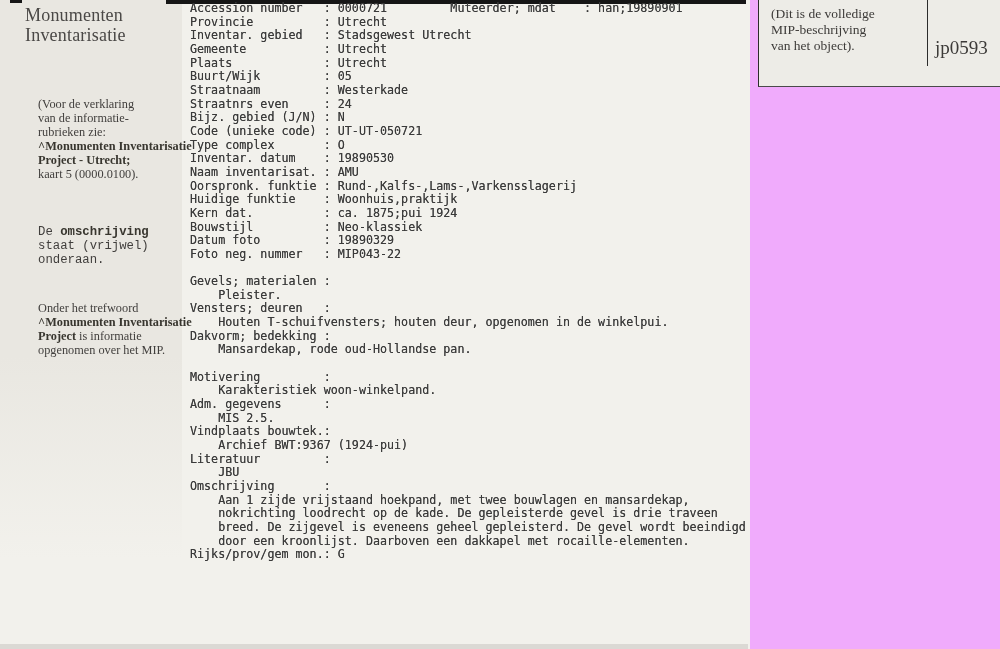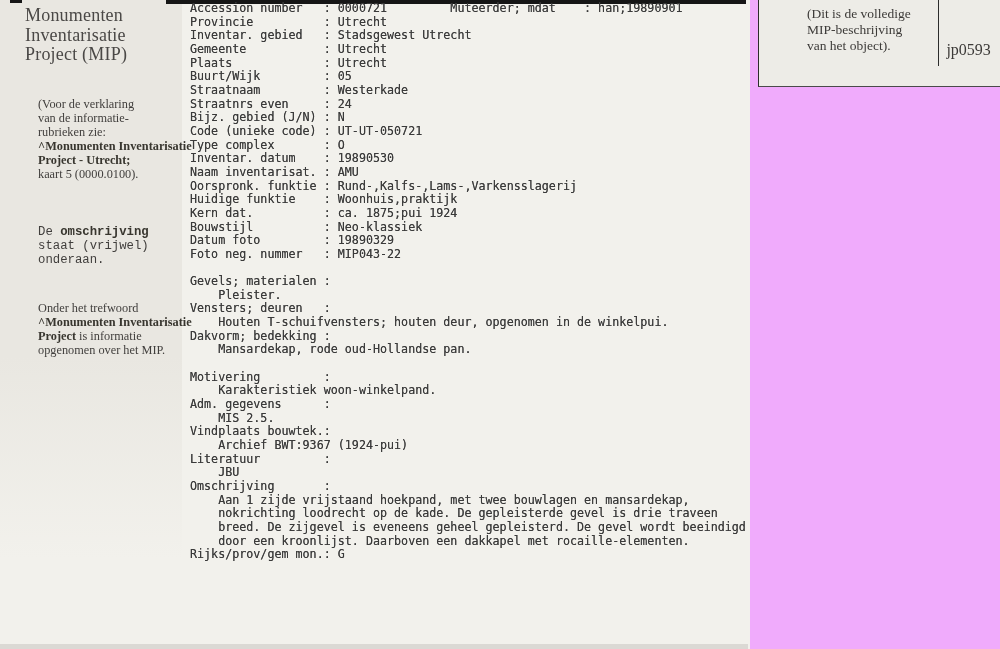--- a/index.html
+++ b/index.html
@@ -72,50 +72,49 @@
   }
   .bron-table .header-row {
     display: flex; height: 18px;
     border-bottom: 2px solid #2c2c2c;
     font-family: "Liberation Sans", sans-serif;
     font-size: 13px; color: #2e2e2e;
   }
   .bron-table .hcell { display: flex; align-items: flex-start; justify-content: center; padding-top: 1px; }
   .bron-table .hcell-bron { width: 169px; border-right: 1.5px solid #2c2c2c; }
   .bron-table .hcell-verwerkt { width: 72px; }
-  .bron-table .body-row { position: relative; display: flex; height: 66px; padding-left: 36px; }
+  .bron-table .body-row { position: relative; display: flex; height: 66px; }
   .bron-table .bcell-bron {
     width: 169px; border-right: 1.5px solid #2c2c2c;
     padding: 6px 0 0 12px;
     font-size: 13.5px; line-height: 15.8px; color: #3c3a38;
     white-space: pre-line;
   }
   .bron-table .bcell-verwerkt { width: 72px; position: relative; }
   .verwerkt-value {
     position: absolute; left: 7px; bottom: 7px;
-    font-size: 16px; color: #3c3a38;
+    font-size: 19px; color: #3c3a38;
   }
 </style>
 </head>
 <body>
 
 <div class="page">
 
   <div class="scan-main"></div>
   <div class="sidebar-tint"></div>
 
   <div class="top-edge-artifact"></div>
   <div class="top-left-artifact"></div>
   <div class="bottom-edge-artifact"></div>
 
   <div class="sidebar">
     <div class="mip-title">
       <div>Monumenten</div>
       <div>Inventarisatie</div>
-      <div>Project (MIP)</div>
     </div>
 
     <div class="side-note note-reference">
       <div>(Voor de verklaring</div>
       <div>van de informatie-</div>
       <div>rubrieken zie:</div>
       <div><b>^Monumenten Inventarisatie</b></div>
       <div><b>Project - Utrecht;</b></div>
       <div>kaart 5 (0000.0100).</div>
     </div>

